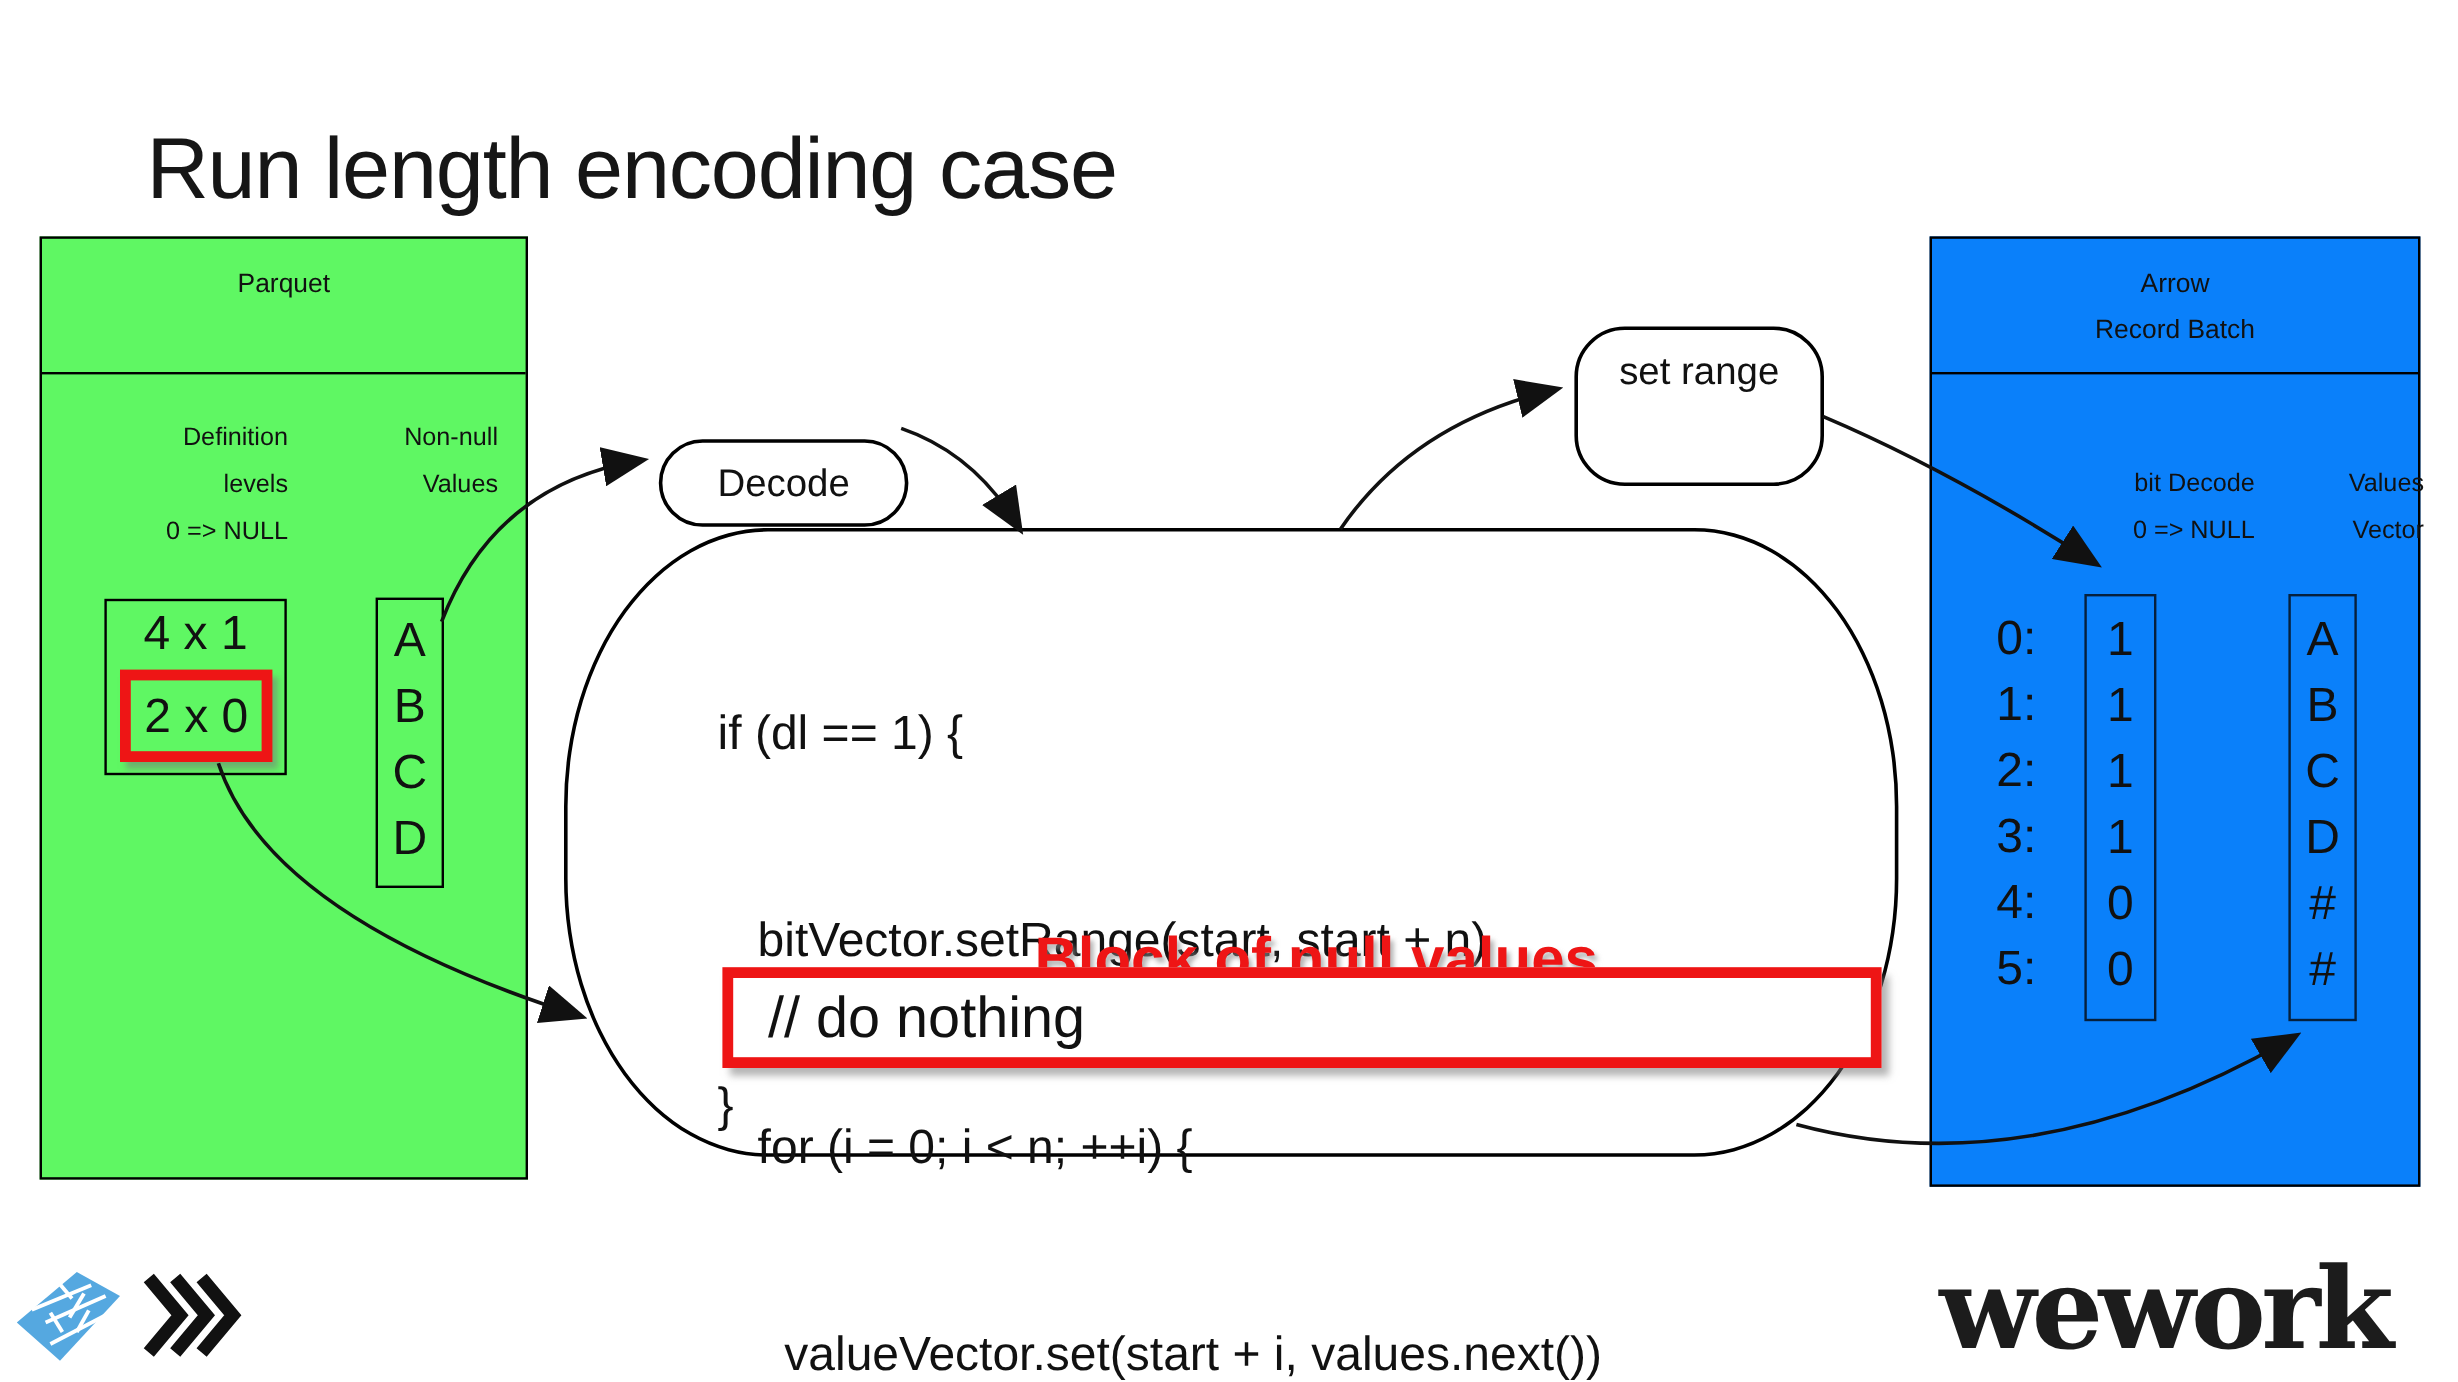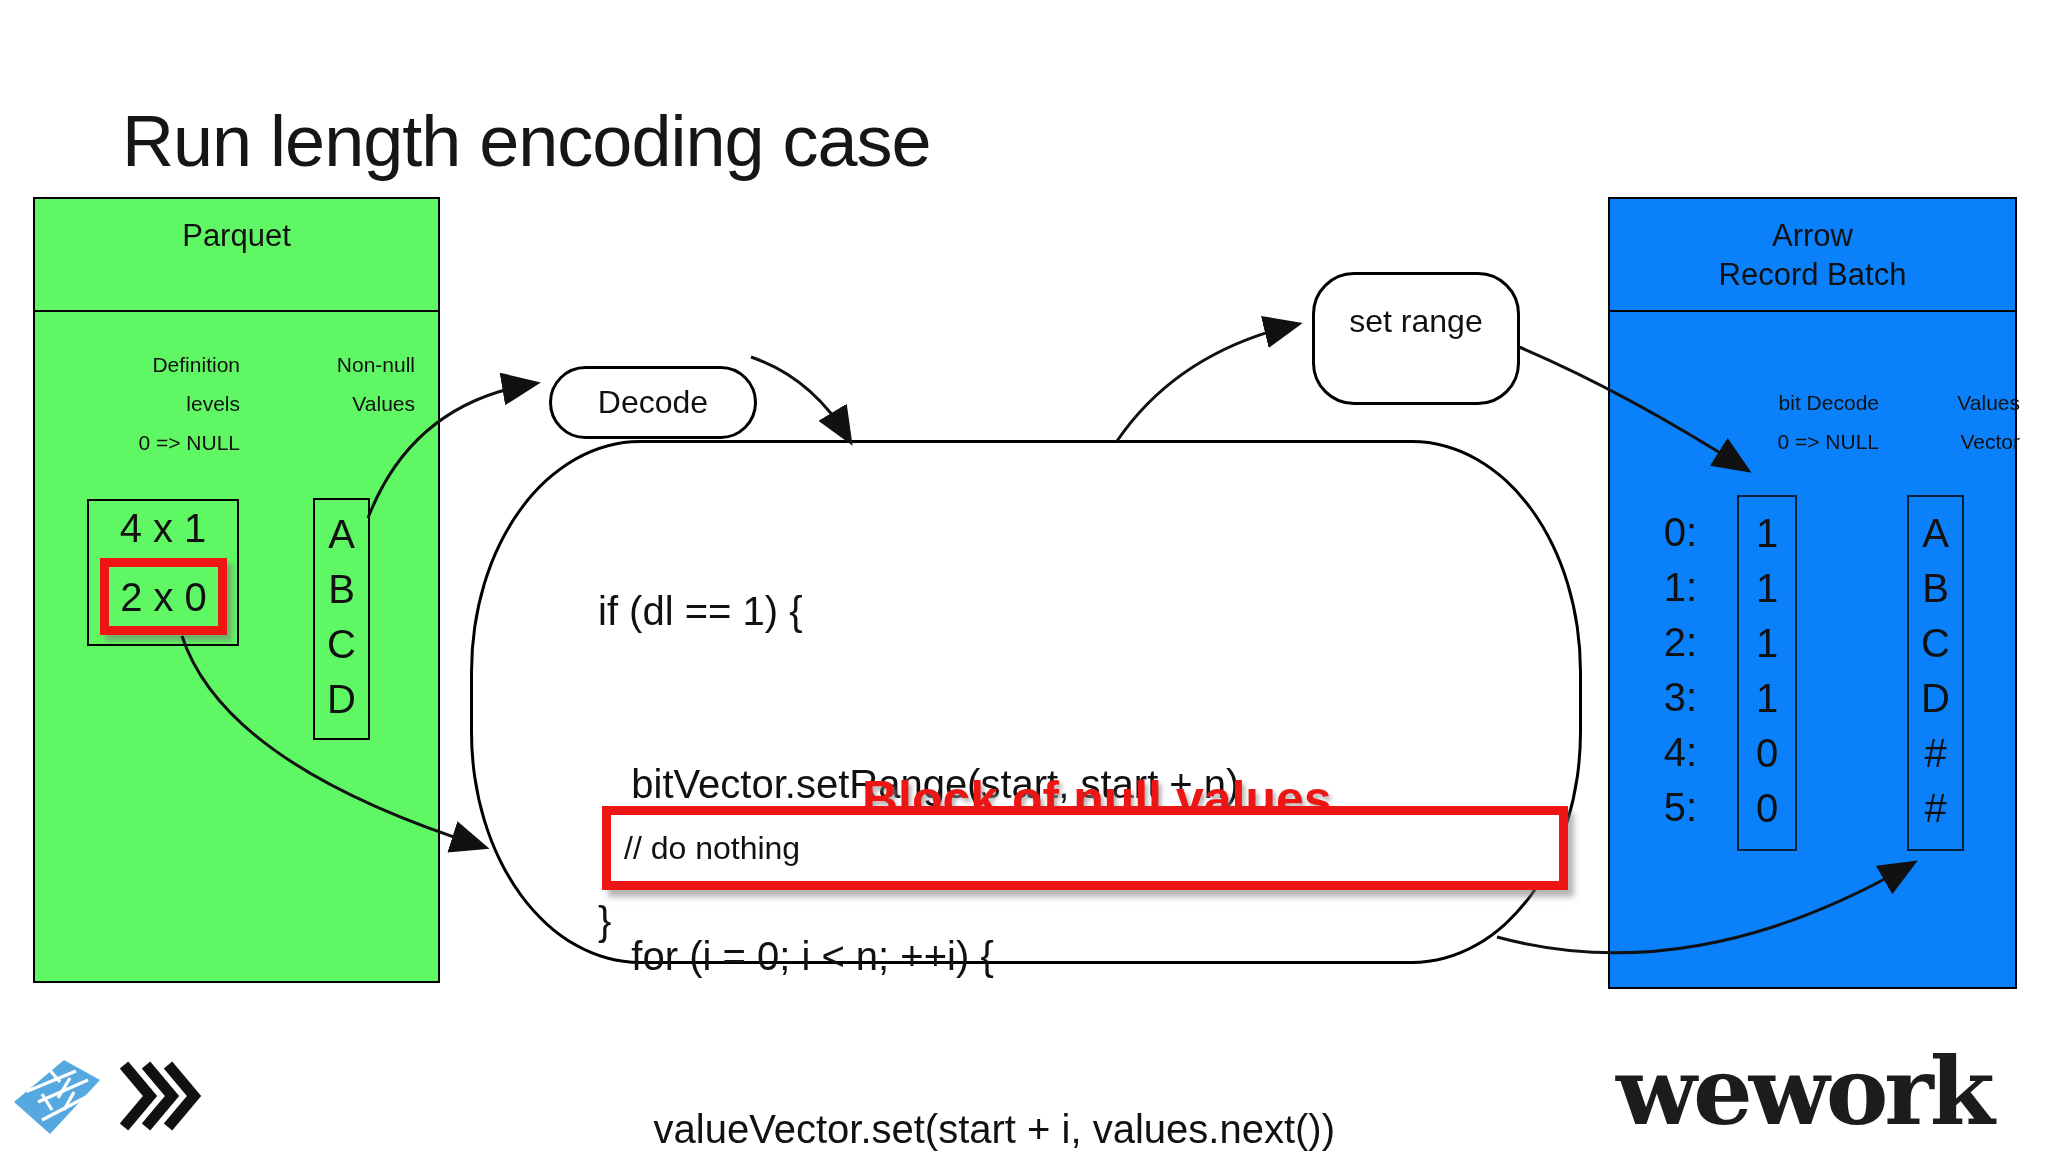--- a/index.html
+++ b/index.html
@@ -16,52 +16,52 @@
     font-family:"Liberation Sans", sans-serif;color:var(--ink);
   }
   .abs{position:absolute;}
 
   .page-title{left:122px;top:52px;font-size:72px;line-height:84px;letter-spacing:-1px;color:#161616;margin-top:47px;}
 
   
   .panel{border:2px solid #000;}
   .panel-parquet{left:33px;top:197px;width:407px;height:786px;background:var(--parquet-green);}
   .panel-arrow{left:1608px;top:197px;width:409px;height:792px;background:var(--arrow-blue);}
-  .panel-header{height:113px;border-bottom:2px solid #000;padding-top:17px;font-size:31px;line-height:39px;text-align:center;}
+  .panel-header{height:113px;border-bottom:2px solid #000;padding-top:17px;font-size:22px;line-height:39px;text-align:center;}
   .panel-label{font-size:21px;line-height:39px;text-align:right;}
 
   .dl-box{left:52px;top:300px;width:152px;height:147px;border:2px solid #000;}
   .run-line{font-size:40px;line-height:46px;text-align:center;}
   .run1{left:52px;top:306px;width:152px;}
   .red-box-small{
     left:65px;top:359px;width:127px;height:77px;border:9px solid var(--highlight-red);
     box-shadow:5px 6px 5px rgba(120,120,120,.55);
     display:flex;align-items:center;justify-content:center;
   }
   .vals-box{left:278px;top:299px;width:57px;height:242px;border:2px solid #000;
     padding-top:7px;font-size:40px;line-height:55px;text-align:center;}
   .vals-box div, .cell-col div{height:55px;}
 
   
   .node{background:#fff;border:3px solid #000;text-align:center;}
   .node-decode{left:549px;top:346px;width:208px;height:73px;border-radius:37px;
     font-size:32px;display:flex;align-items:center;justify-content:center;margin-top:20px;}
   .node-setrange{left:1312px;top:272px;width:208px;height:133px;border-radius:42px;
-    font-size:32px;padding-top:28px;}
+    font-size:32px;padding-top:16px;}
 
   
   .blob{left:470px;top:440px;width:1112px;height:524px;background:#fff;border:3px solid #000;
     border-radius:170px / 232px;}
   .code{left:598px;top:468px;font-size:40px;line-height:57.5px;white-space:pre;}
   .code div{white-space:pre;}
   .code-close{left:598px;top:893px;font-size:40px;line-height:57px;white-space:pre;}
   .red-box-code{
     left:602px;top:806px;width:966px;height:84px;border:9px solid var(--highlight-red);
     background:#fff;box-shadow:6px 7px 6px rgba(120,120,120,.55);
-    display:flex;align-items:center;padding-left:13px;font-size:32px;
+    display:flex;align-items:center;padding-left:29px;font-size:48px;
   }
   .annotation{left:862px;top:770px;font-size:50px;font-weight:bold;color:var(--highlight-red);
     text-shadow:3px 4px 4px rgba(140,140,140,.65);white-space:nowrap;}
 
   
   .idx-col{left:1627px;top:505px;width:70px;font-size:40px;line-height:55px;text-align:right;}
   .idx-col div{height:55px;}
   .cell-col{border:2px solid #06203c;padding-top:9px;font-size:40px;line-height:55px;text-align:center;}
   .bit-col{left:1737px;top:495px;width:60px;height:356px;}
   .valvec-col{left:1907px;top:495px;width:57px;height:356px;}

